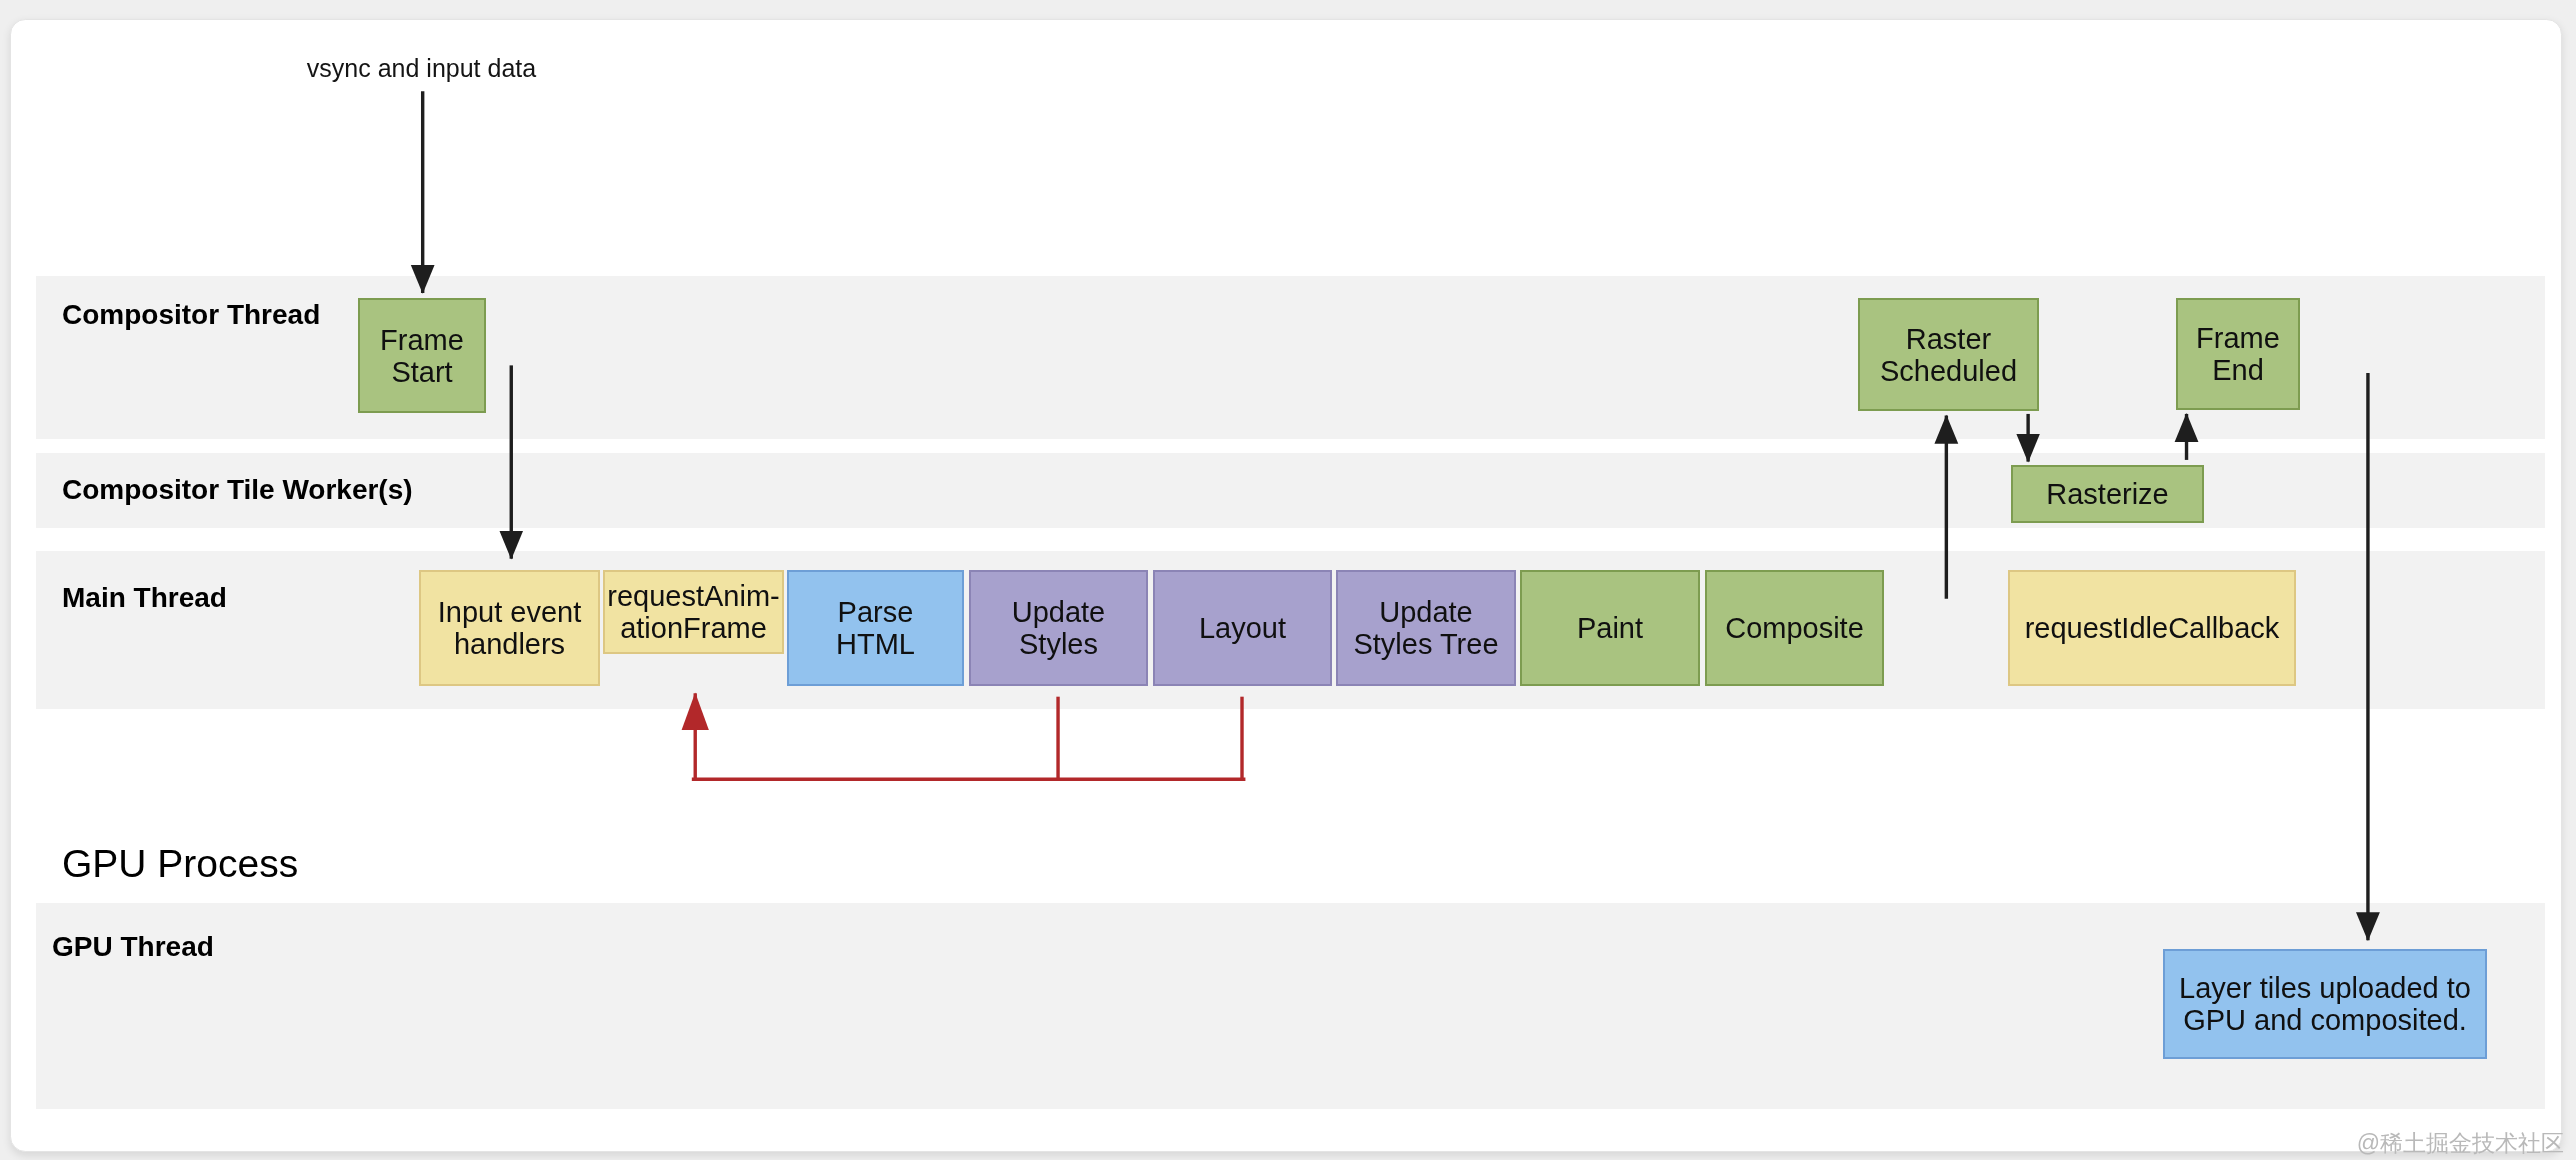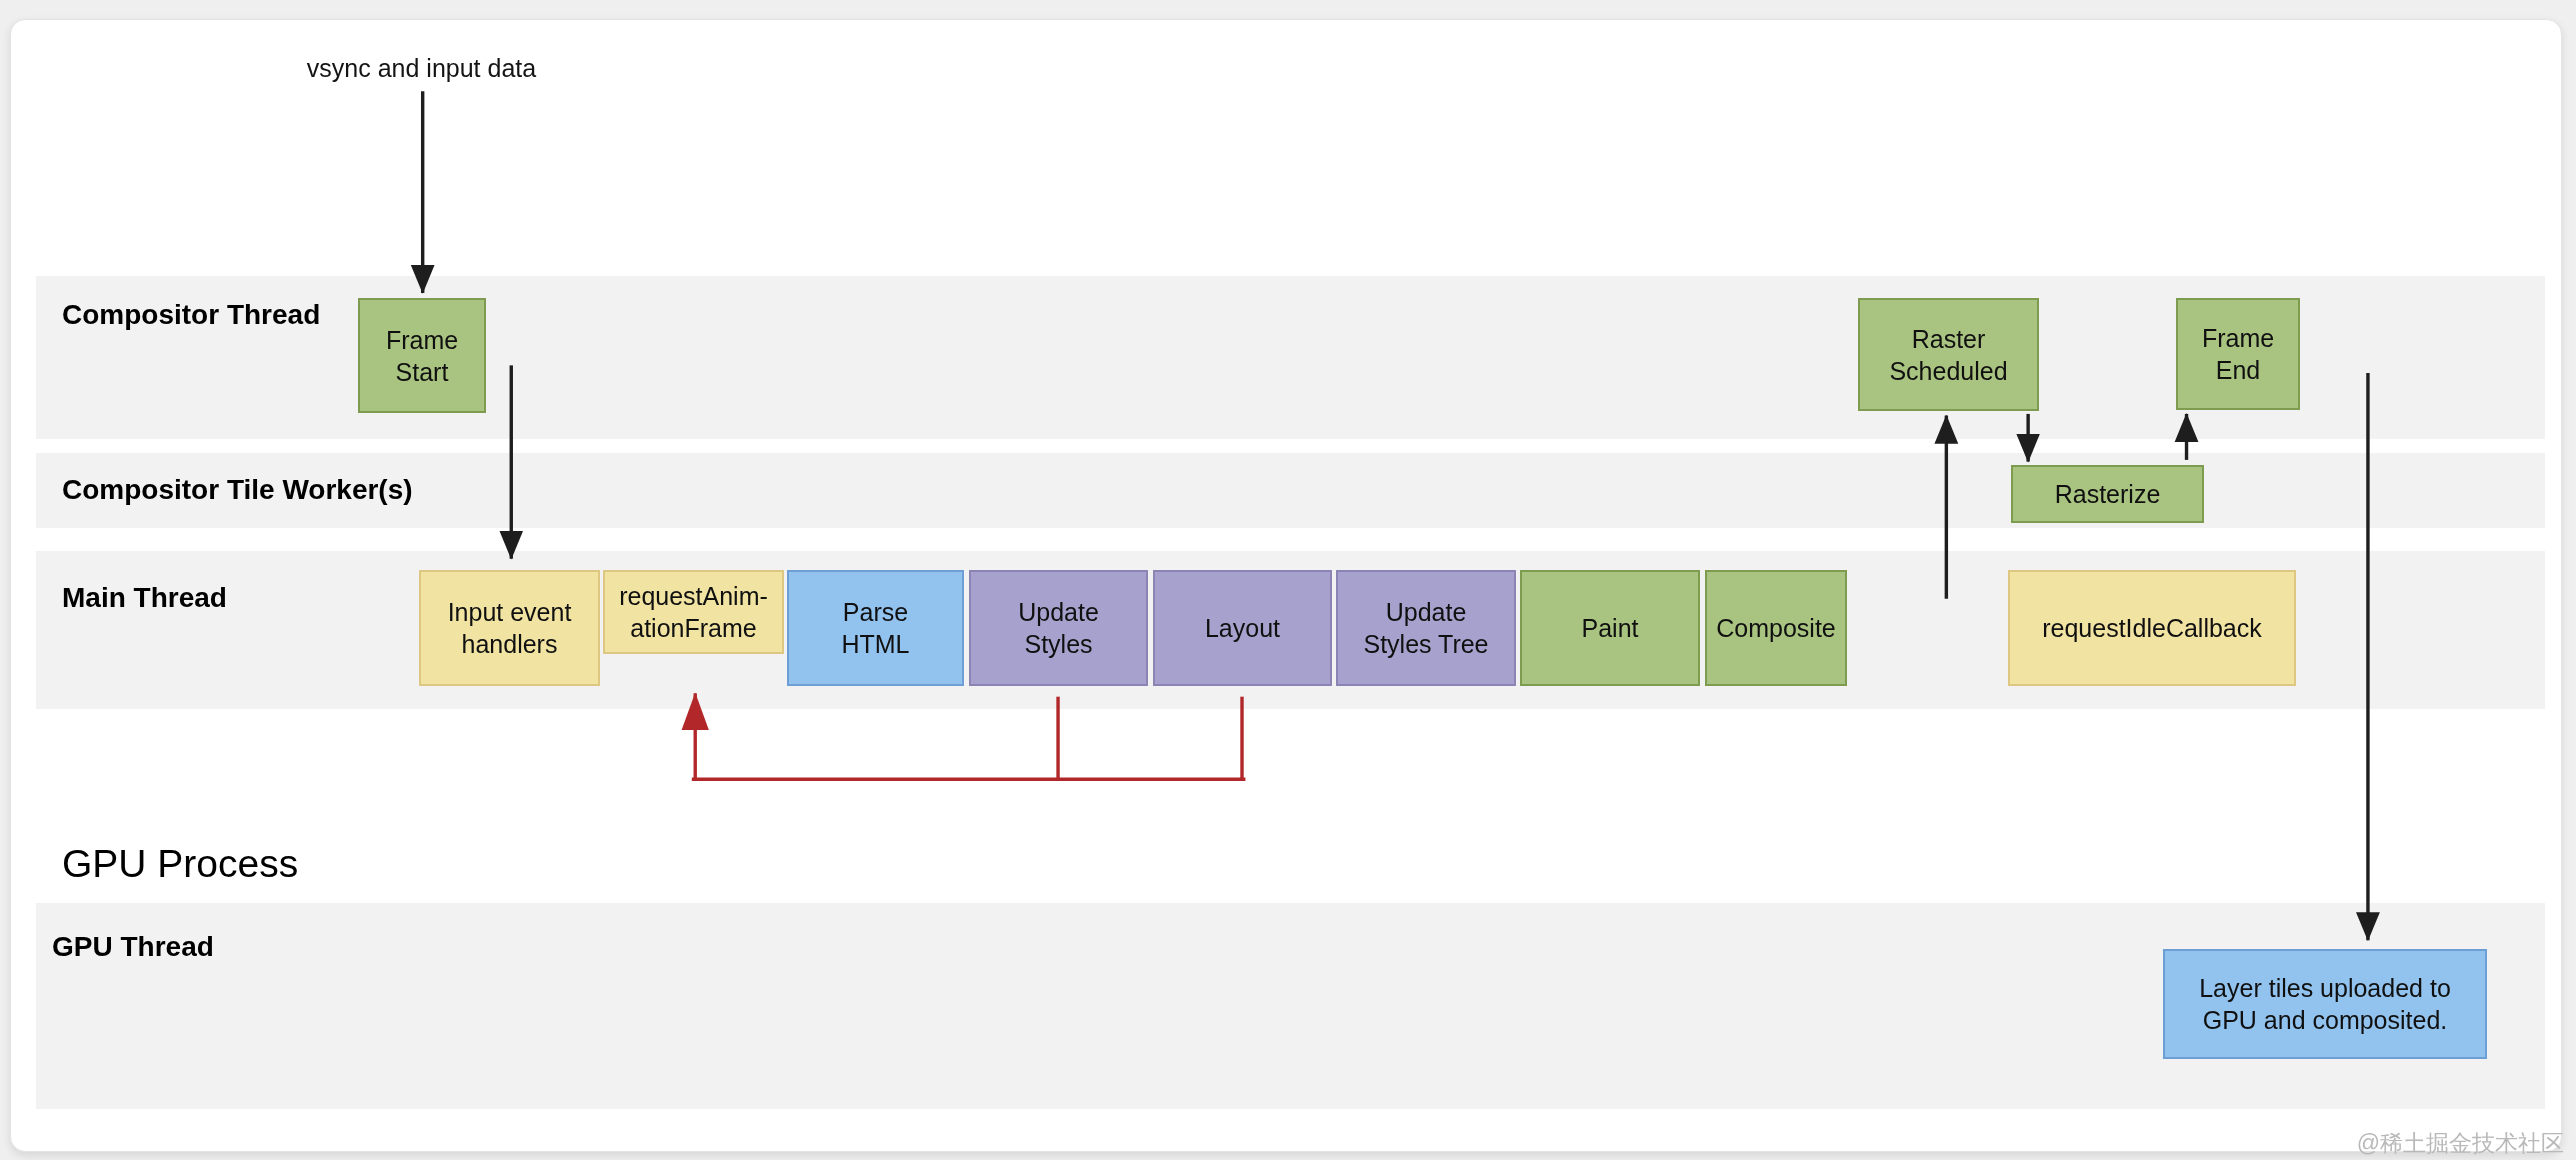--- a/index.html
+++ b/index.html
@@ -18,21 +18,21 @@
   .lane{position:absolute;background:#f2f2f2;}
   .lane-label{
     position:absolute;font-size:28px;font-weight:bold;color:#000;
     line-height:1.15;white-space:nowrap;
   }
   .heading{
     position:absolute;font-size:39px;color:#000;line-height:1.1;white-space:nowrap;
   }
   .node{
     position:absolute;display:flex;flex-direction:column;align-items:center;justify-content:center;
-    font-size:25px;line-height:32px;color:#101010;text-align:center;
+    font-size:29px;line-height:32px;color:#101010;text-align:center;
     box-sizing:border-box;border:2.6px solid;white-space:nowrap;
   }
   .annot{
     position:absolute;font-size:25px;color:#141414;text-align:center;line-height:1.1;white-space:nowrap;
   }
   .watermark{
     position:absolute;right:12px;top:1128px;font-size:23px;color:#b9b9b9;white-space:nowrap;
   }
   svg.overlay{position:absolute;left:0;top:0;pointer-events:none;}
 </style>
@@ -97,21 +97,21 @@
       <div class="node" style="left: 1153px; top: 570px; width: 179px; height: 116px; background: rgb(167, 161, 205); border-color: rgb(139, 132, 181);">
         <span>Layout</span>
       </div>
       <div class="node" style="left: 1336px; top: 570px; width: 180px; height: 116px; background: rgb(167, 161, 205); border-color: rgb(139, 132, 181);">
         <span>Update</span>
         <span>Styles Tree</span>
       </div>
       <div class="node" style="left: 1520px; top: 570px; width: 180px; height: 116px; background: rgb(169, 195, 128); border-color: rgb(125, 156, 80);">
         <span>Paint</span>
       </div>
-      <div class="node" style="left: 1705px; top: 570px; width: 142px; height: 116px; background: rgb(169, 195, 128); border-color: rgb(125, 156, 80);">
+      <div class="node" style="left: 1705px; top: 570px; width: 179px; height: 116px; background: rgb(169, 195, 128); border-color: rgb(125, 156, 80);">
         <span>Composite</span>
       </div>
       <div class="node" style="left: 2008px; top: 570px; width: 288px; height: 116px; background: rgb(241, 227, 162); border-color: rgb(221, 199, 131);">
         <span>requestIdleCallback</span>
       </div>
       <div class="node" style="left: 2163px; top: 949px; width: 324px; height: 110px; background: rgb(146, 194, 238); border-color: rgb(109, 158, 214);">
         <span>Layer tiles uploaded to</span>
         <span>GPU and composited.</span>
       </div>
     </div>

